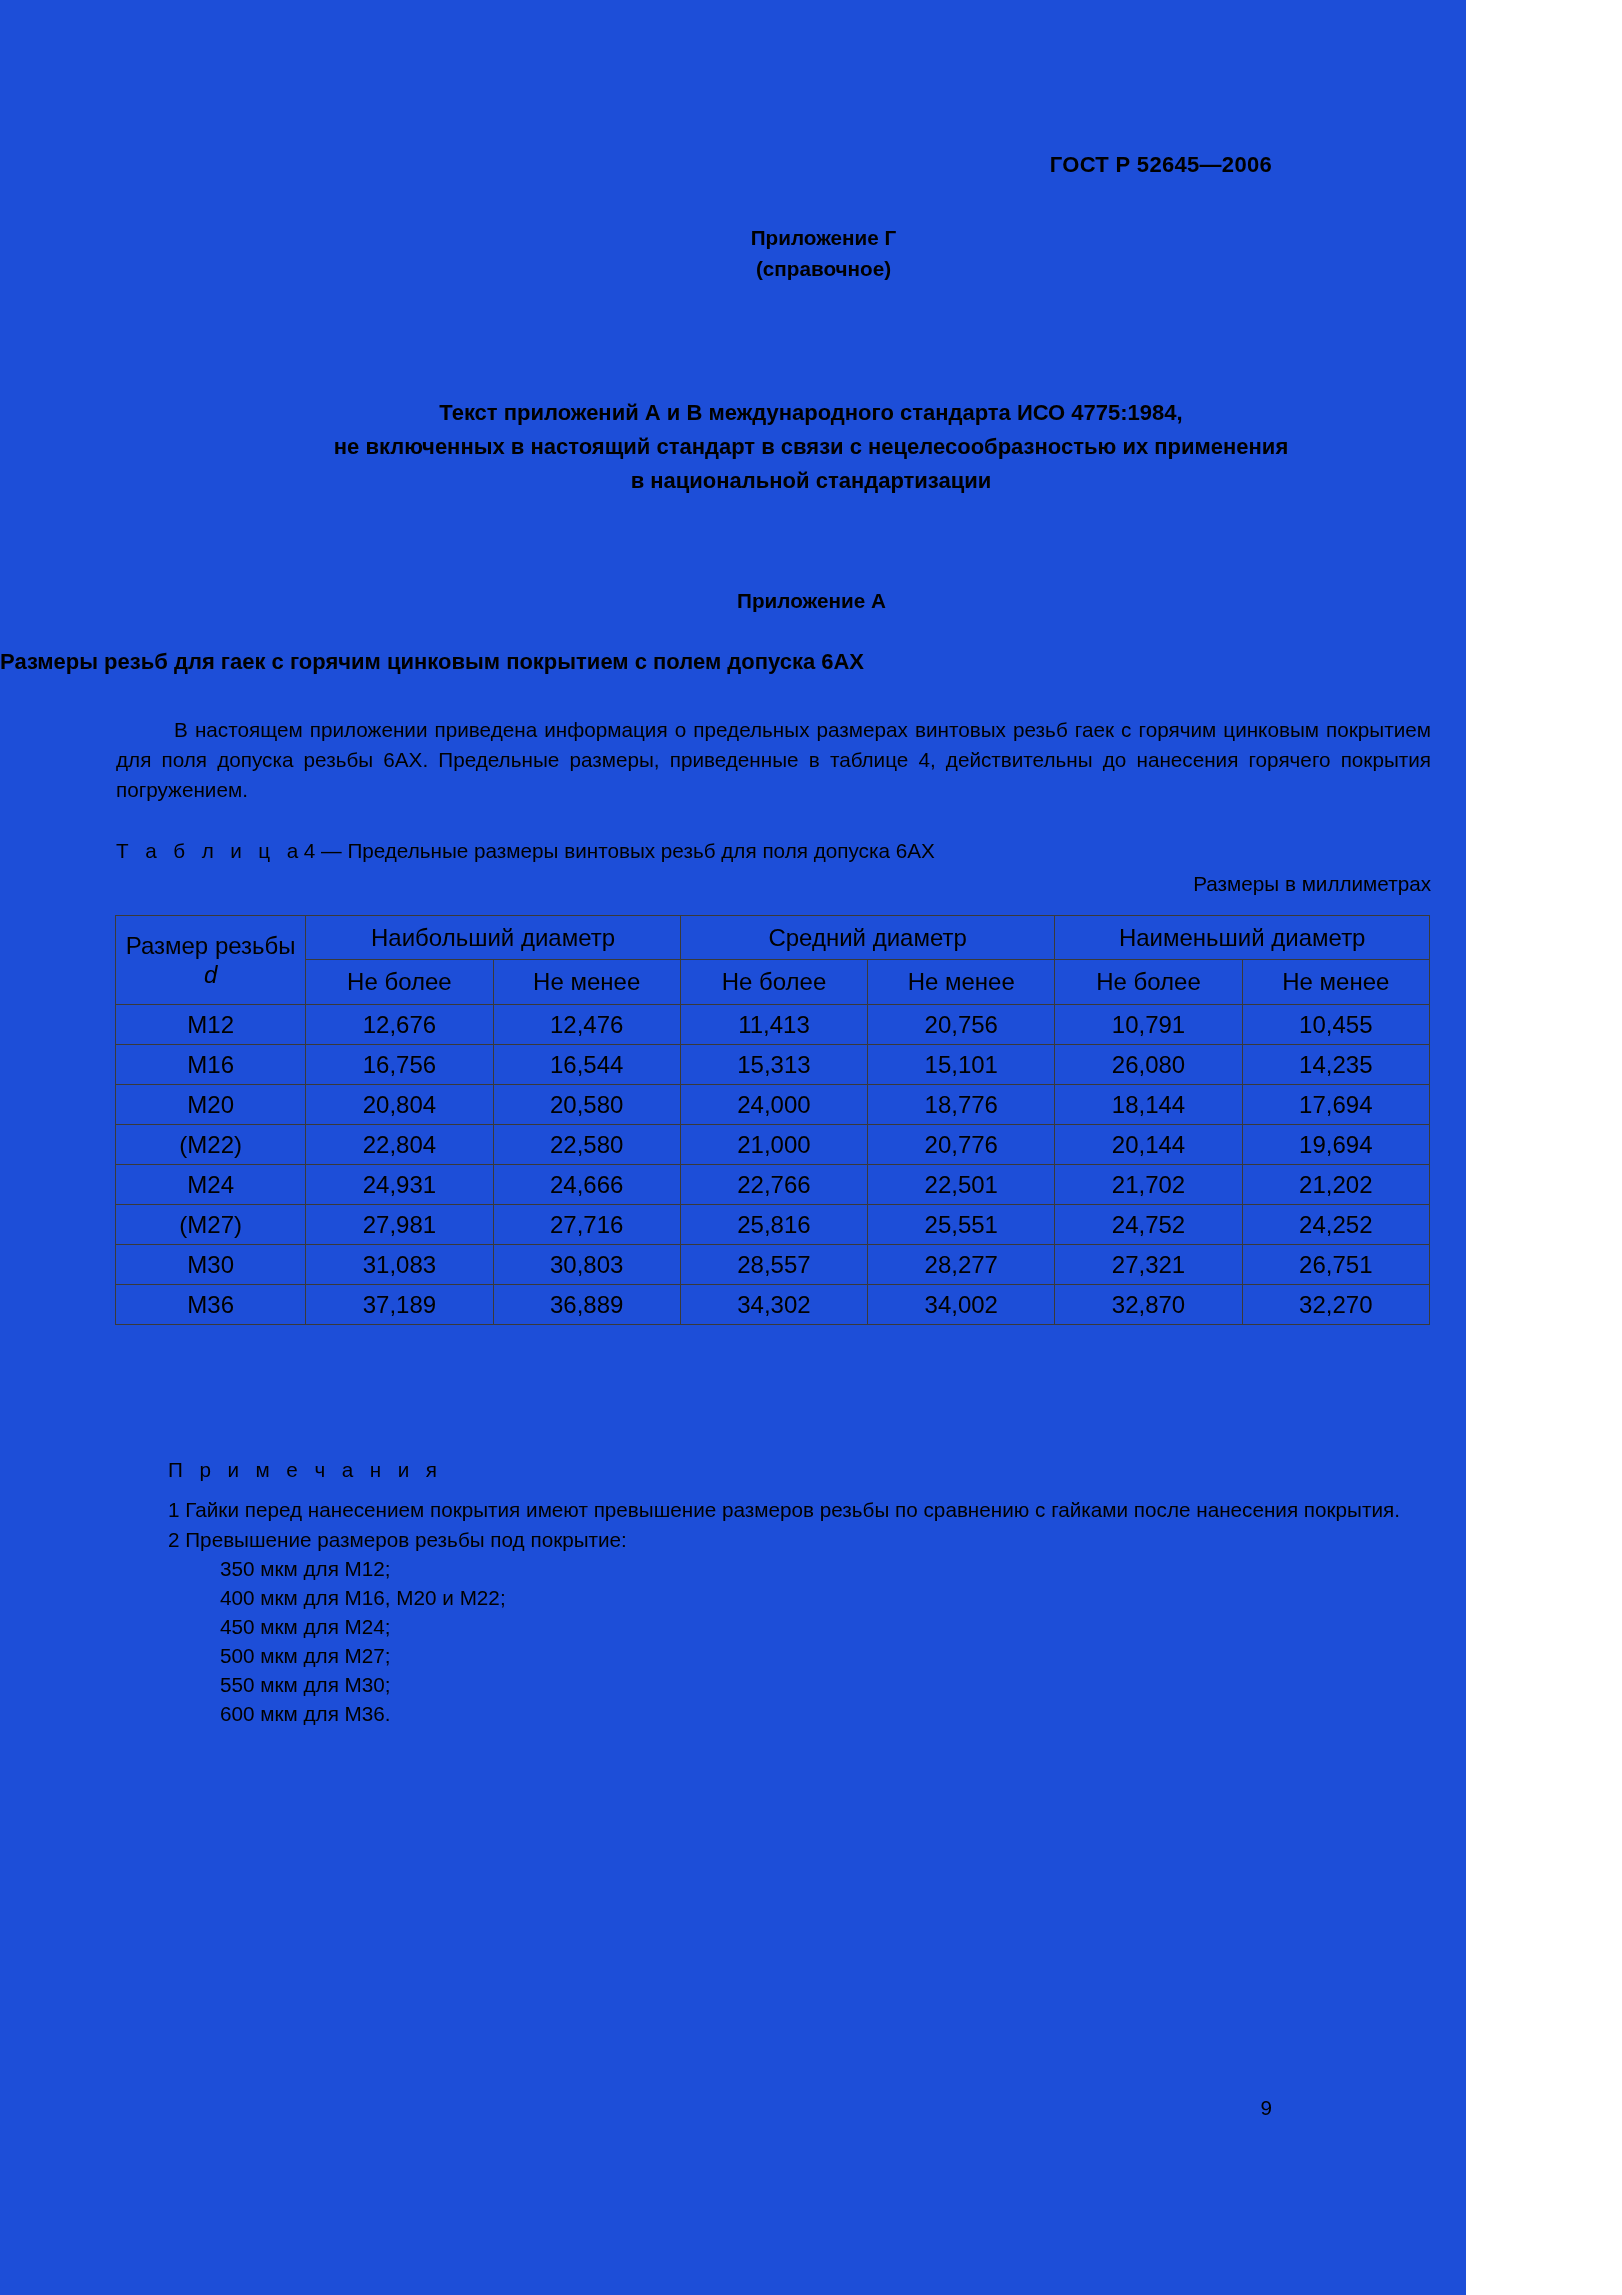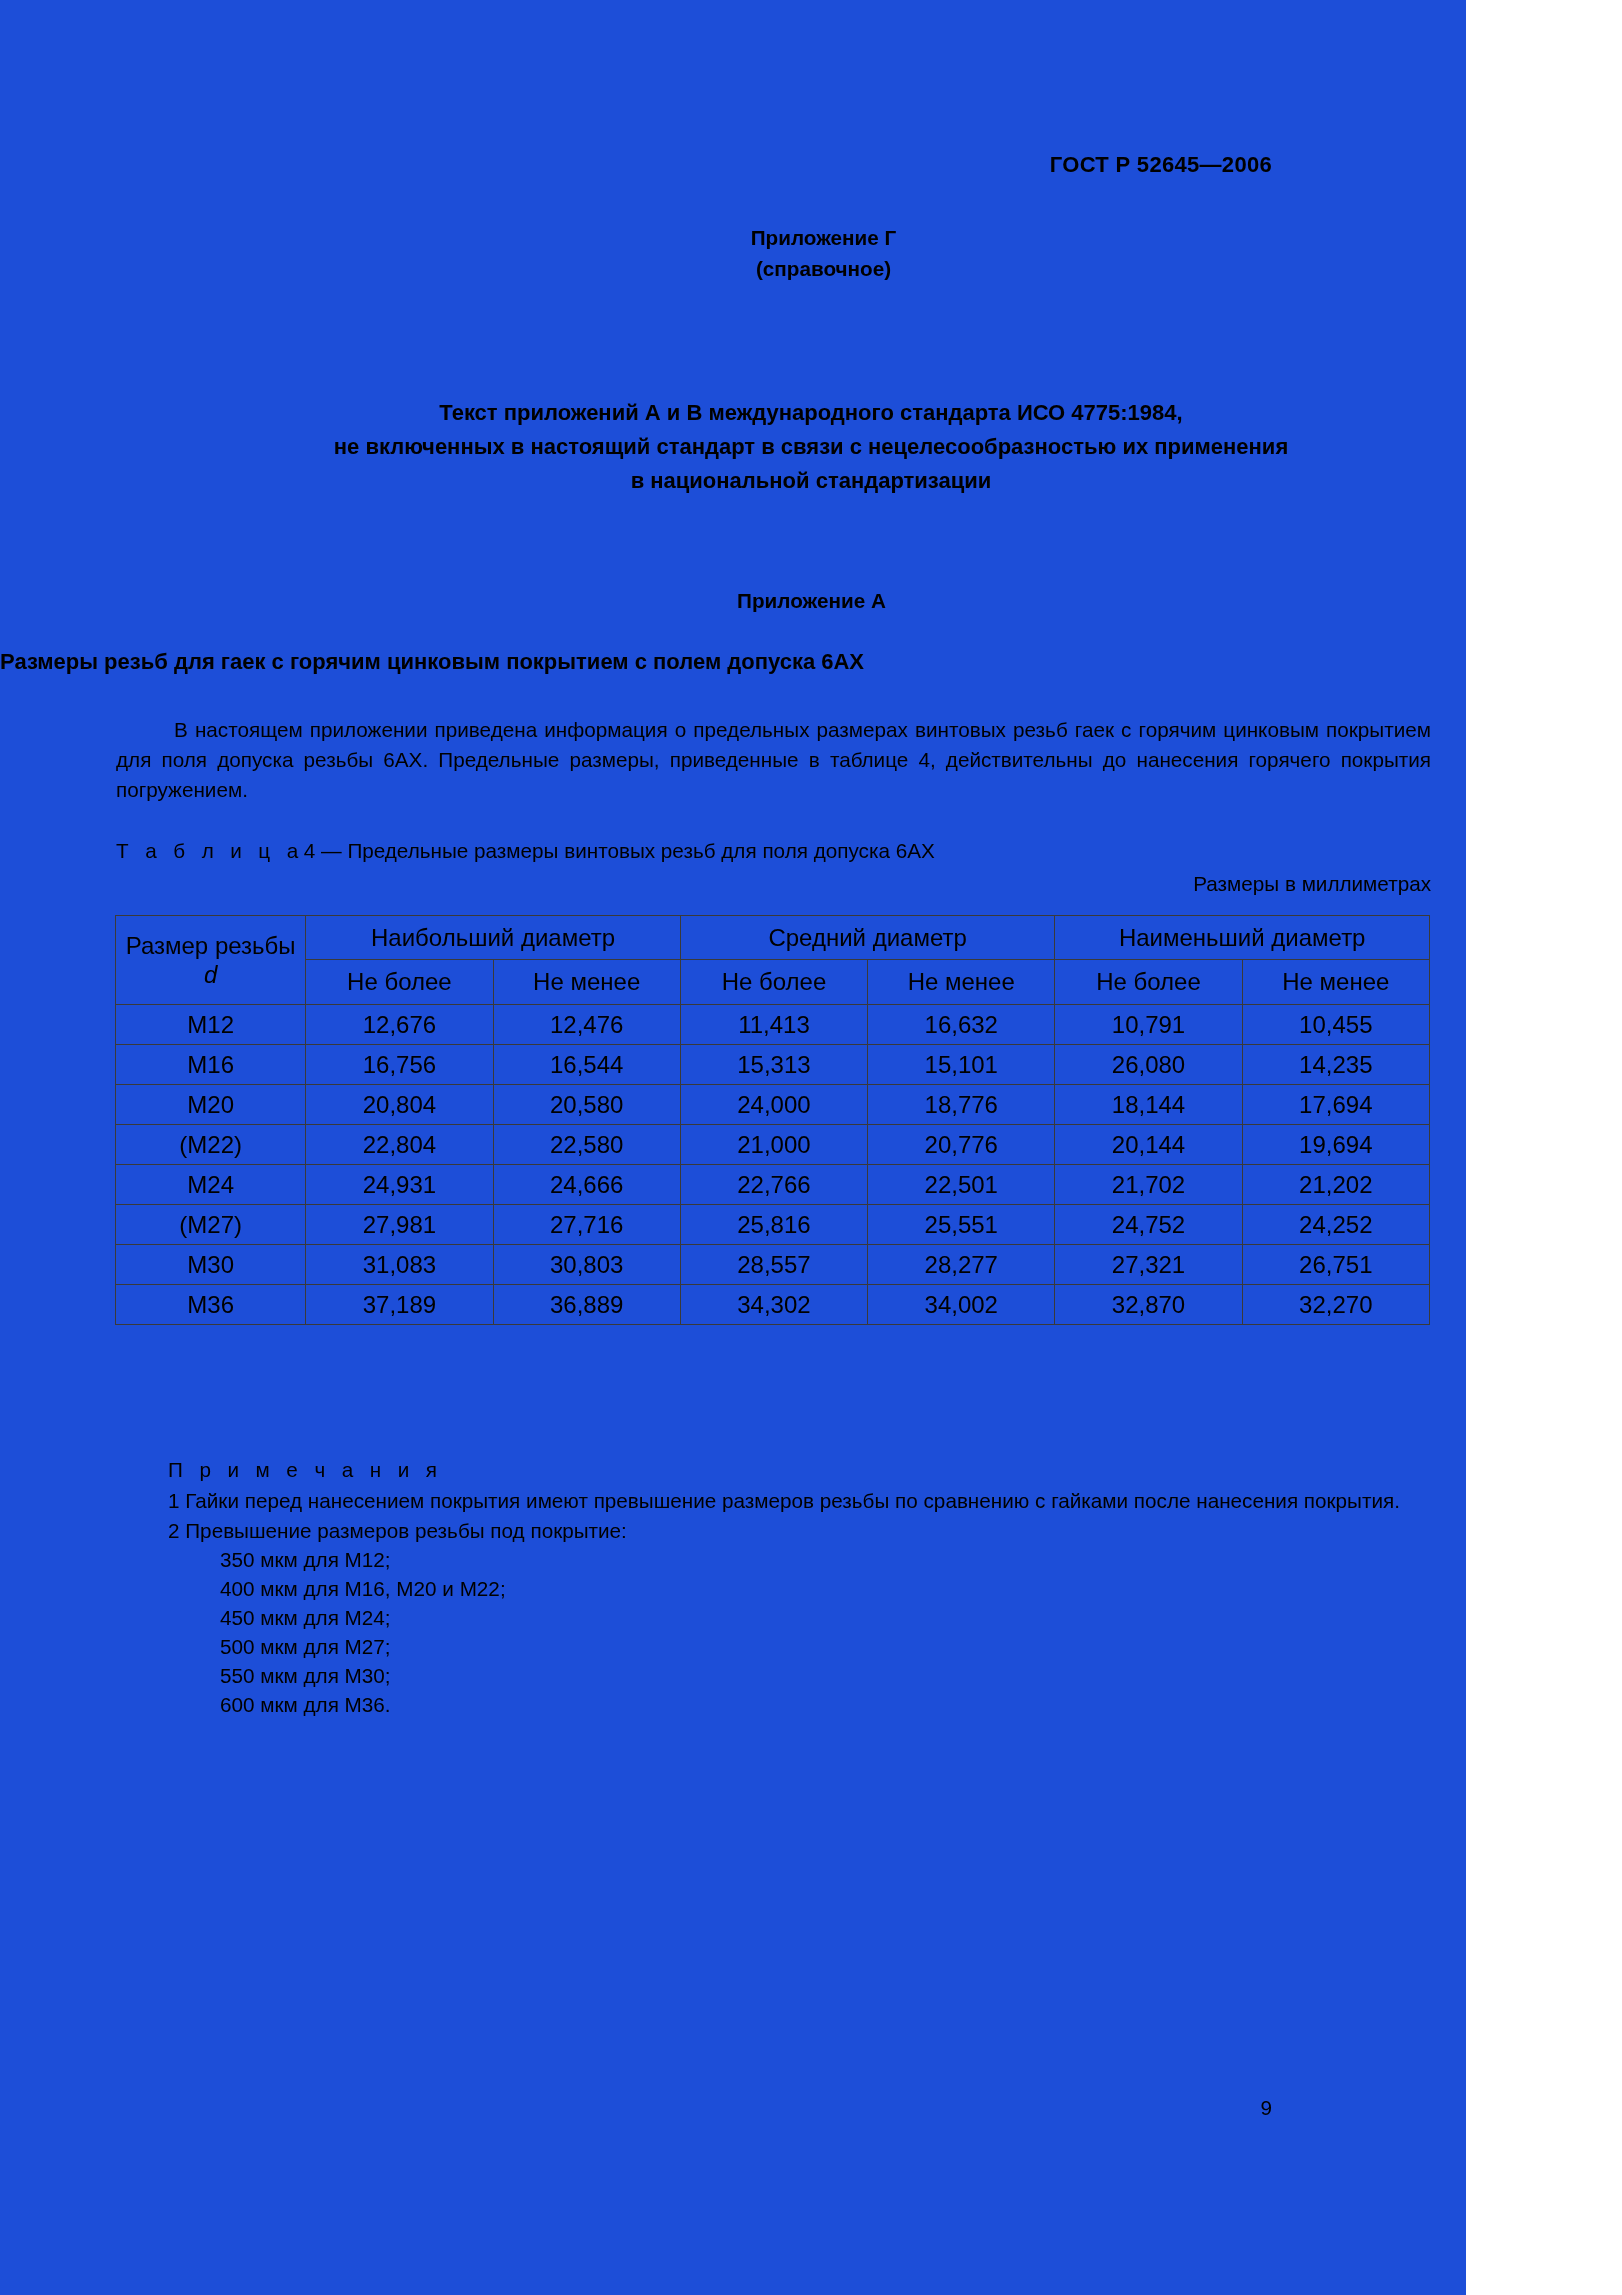--- a/index.html
+++ b/index.html
@@ -139,21 +139,21 @@
 
   
   .notes {
     position: absolute;
     top: 1455px;
     left: 116px;
     width: 1315px;
     font-size: 20.7px;
     line-height: 29px;
   }
-  .notes-title { letter-spacing: 5.4px; margin-bottom: 2px; padding-left: 52px; }
+  .notes-title { letter-spacing: 5.4px; margin-bottom: 11px; padding-left: 52px; }
   .note-para {
     text-align: justify;
     text-indent: 52px;
   }
   .note-para2 { text-indent: 52px; margin-top: 0.8px; }
   .note-list { padding-left: 104px; }
   .note-list div { white-space: nowrap; }
 
   
   .page-number {
@@ -221,21 +221,21 @@
         <th class="sub">Не более</th>
         <th class="sub">Не менее</th>
       </tr>
     </thead>
     <tbody>
       <tr>
         <td>М12</td>
         <td>12,676</td>
         <td>12,476</td>
         <td>11,413</td>
-        <td>16,632</td>
+        <td>20,756</td>
         <td>10,791</td>
         <td>10,455</td>
       </tr>
       <tr>
         <td>М16</td>
         <td>16,756</td>
         <td>16,544</td>
         <td>15,313</td>
         <td>15,101</td>
         <td>26,080</td>

